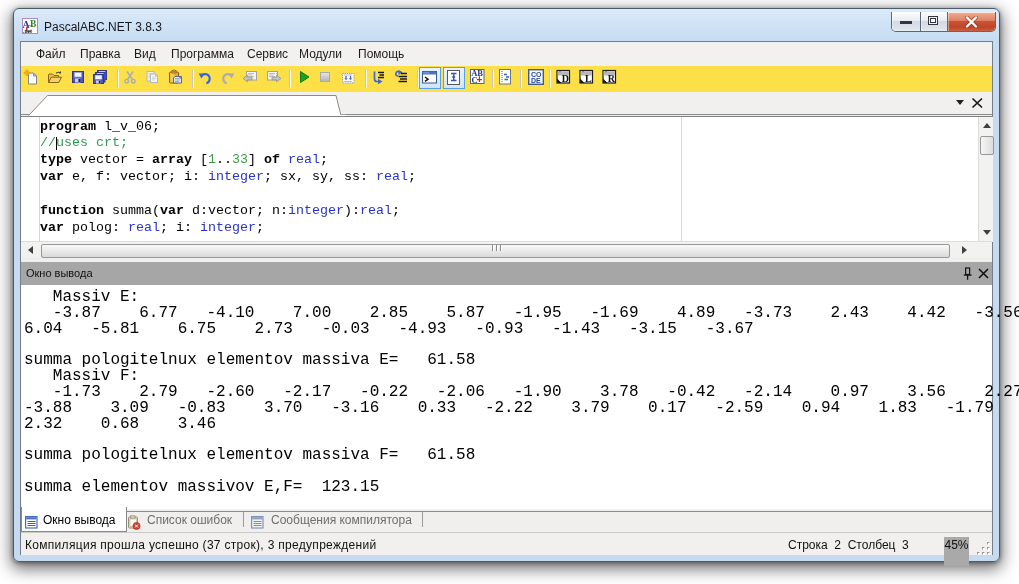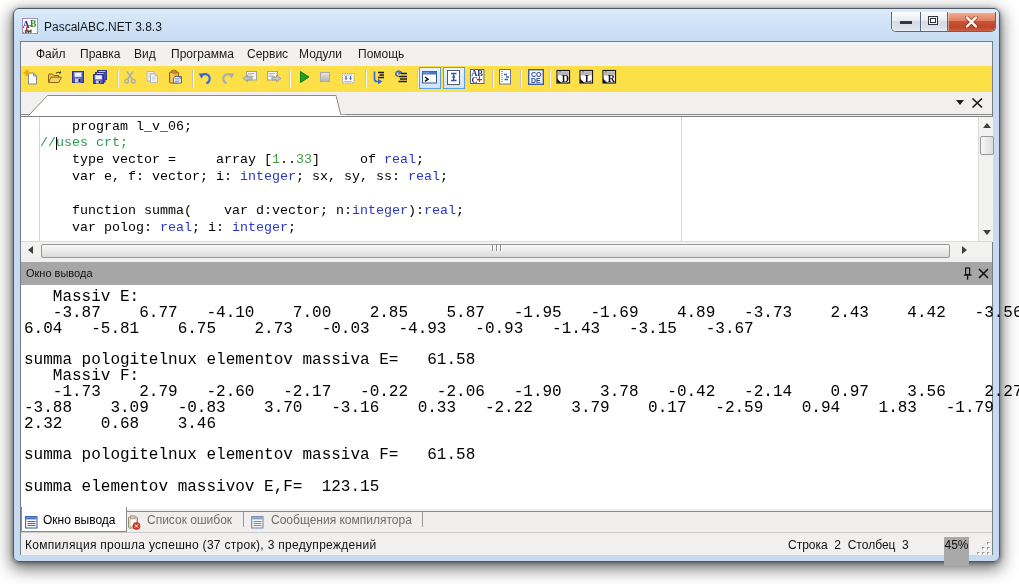--- a/index.html
+++ b/index.html
@@ -34,21 +34,21 @@
 #tabbar{position:absolute;left:0;top:50px;width:971px;height:24px;background:#f1f0ee;}
 #tabline{position:absolute;left:0;top:22px;width:971px;height:1px;background:#8a8a8a;}
 #doctab{position:absolute;left:7px;top:2px;}
 #doctabtext{position:absolute;left:36px;top:5px;font-size:12px;font-weight:bold;color:#000;letter-spacing:-0.35px;}
 #tabarrow{position:absolute;left:935px;top:8px;width:0;height:0;border-left:4.5px solid transparent;border-right:4.5px solid transparent;border-top:5px solid #222;}
 
 #editor{position:absolute;left:0;top:74px;width:971px;height:125px;background:#fff;border-top:1px solid #808080;box-sizing:border-box;}
 #gutterline{position:absolute;left:18px;top:0;width:1px;height:124px;background:#d4d4d4;}
 #marginline{position:absolute;left:660px;top:0;width:1px;height:124px;background:#d8d8d8;}
 #code{position:absolute;left:19px;top:1.5px;margin:0;font-family:"Liberation Mono",monospace;font-size:13.33px;line-height:16.9px;color:#000;white-space:pre;}
-#code b{font-weight:normal;margin-left:32px;}
+#code b{font-weight:bold;}
 .cg{color:#2e9b57;text-align:right;}
 .cn{color:#3f9b46;}
 .cb2{color:#2b35c8;}
 #caret{position:absolute;left:35px;top:20px;width:1px;height:13px;background:#000;}
 
 #vsb{position:absolute;left:957px;top:0;width:15px;height:125px;background:#f2f2f1;border-left:1px solid #dcdcdc;box-sizing:border-box;}
 #vsb .th{position:absolute;left:1px;top:19px;width:12px;height:17px;background:linear-gradient(90deg,#f6f6f6,#dcdcdc);border:1px solid #979797;border-radius:2px;}
 
 #hsb{position:absolute;left:0;top:199px;width:971px;height:16px;background:#f2f2f1;border-top:1px solid #dcdcdc;box-sizing:border-box;}
 #hsb .th{position:absolute;left:20px;top:1.5px;width:907px;height:12px;background:linear-gradient(180deg,#f9f9f9,#dadada);border:1px solid #979797;border-radius:2px;}

